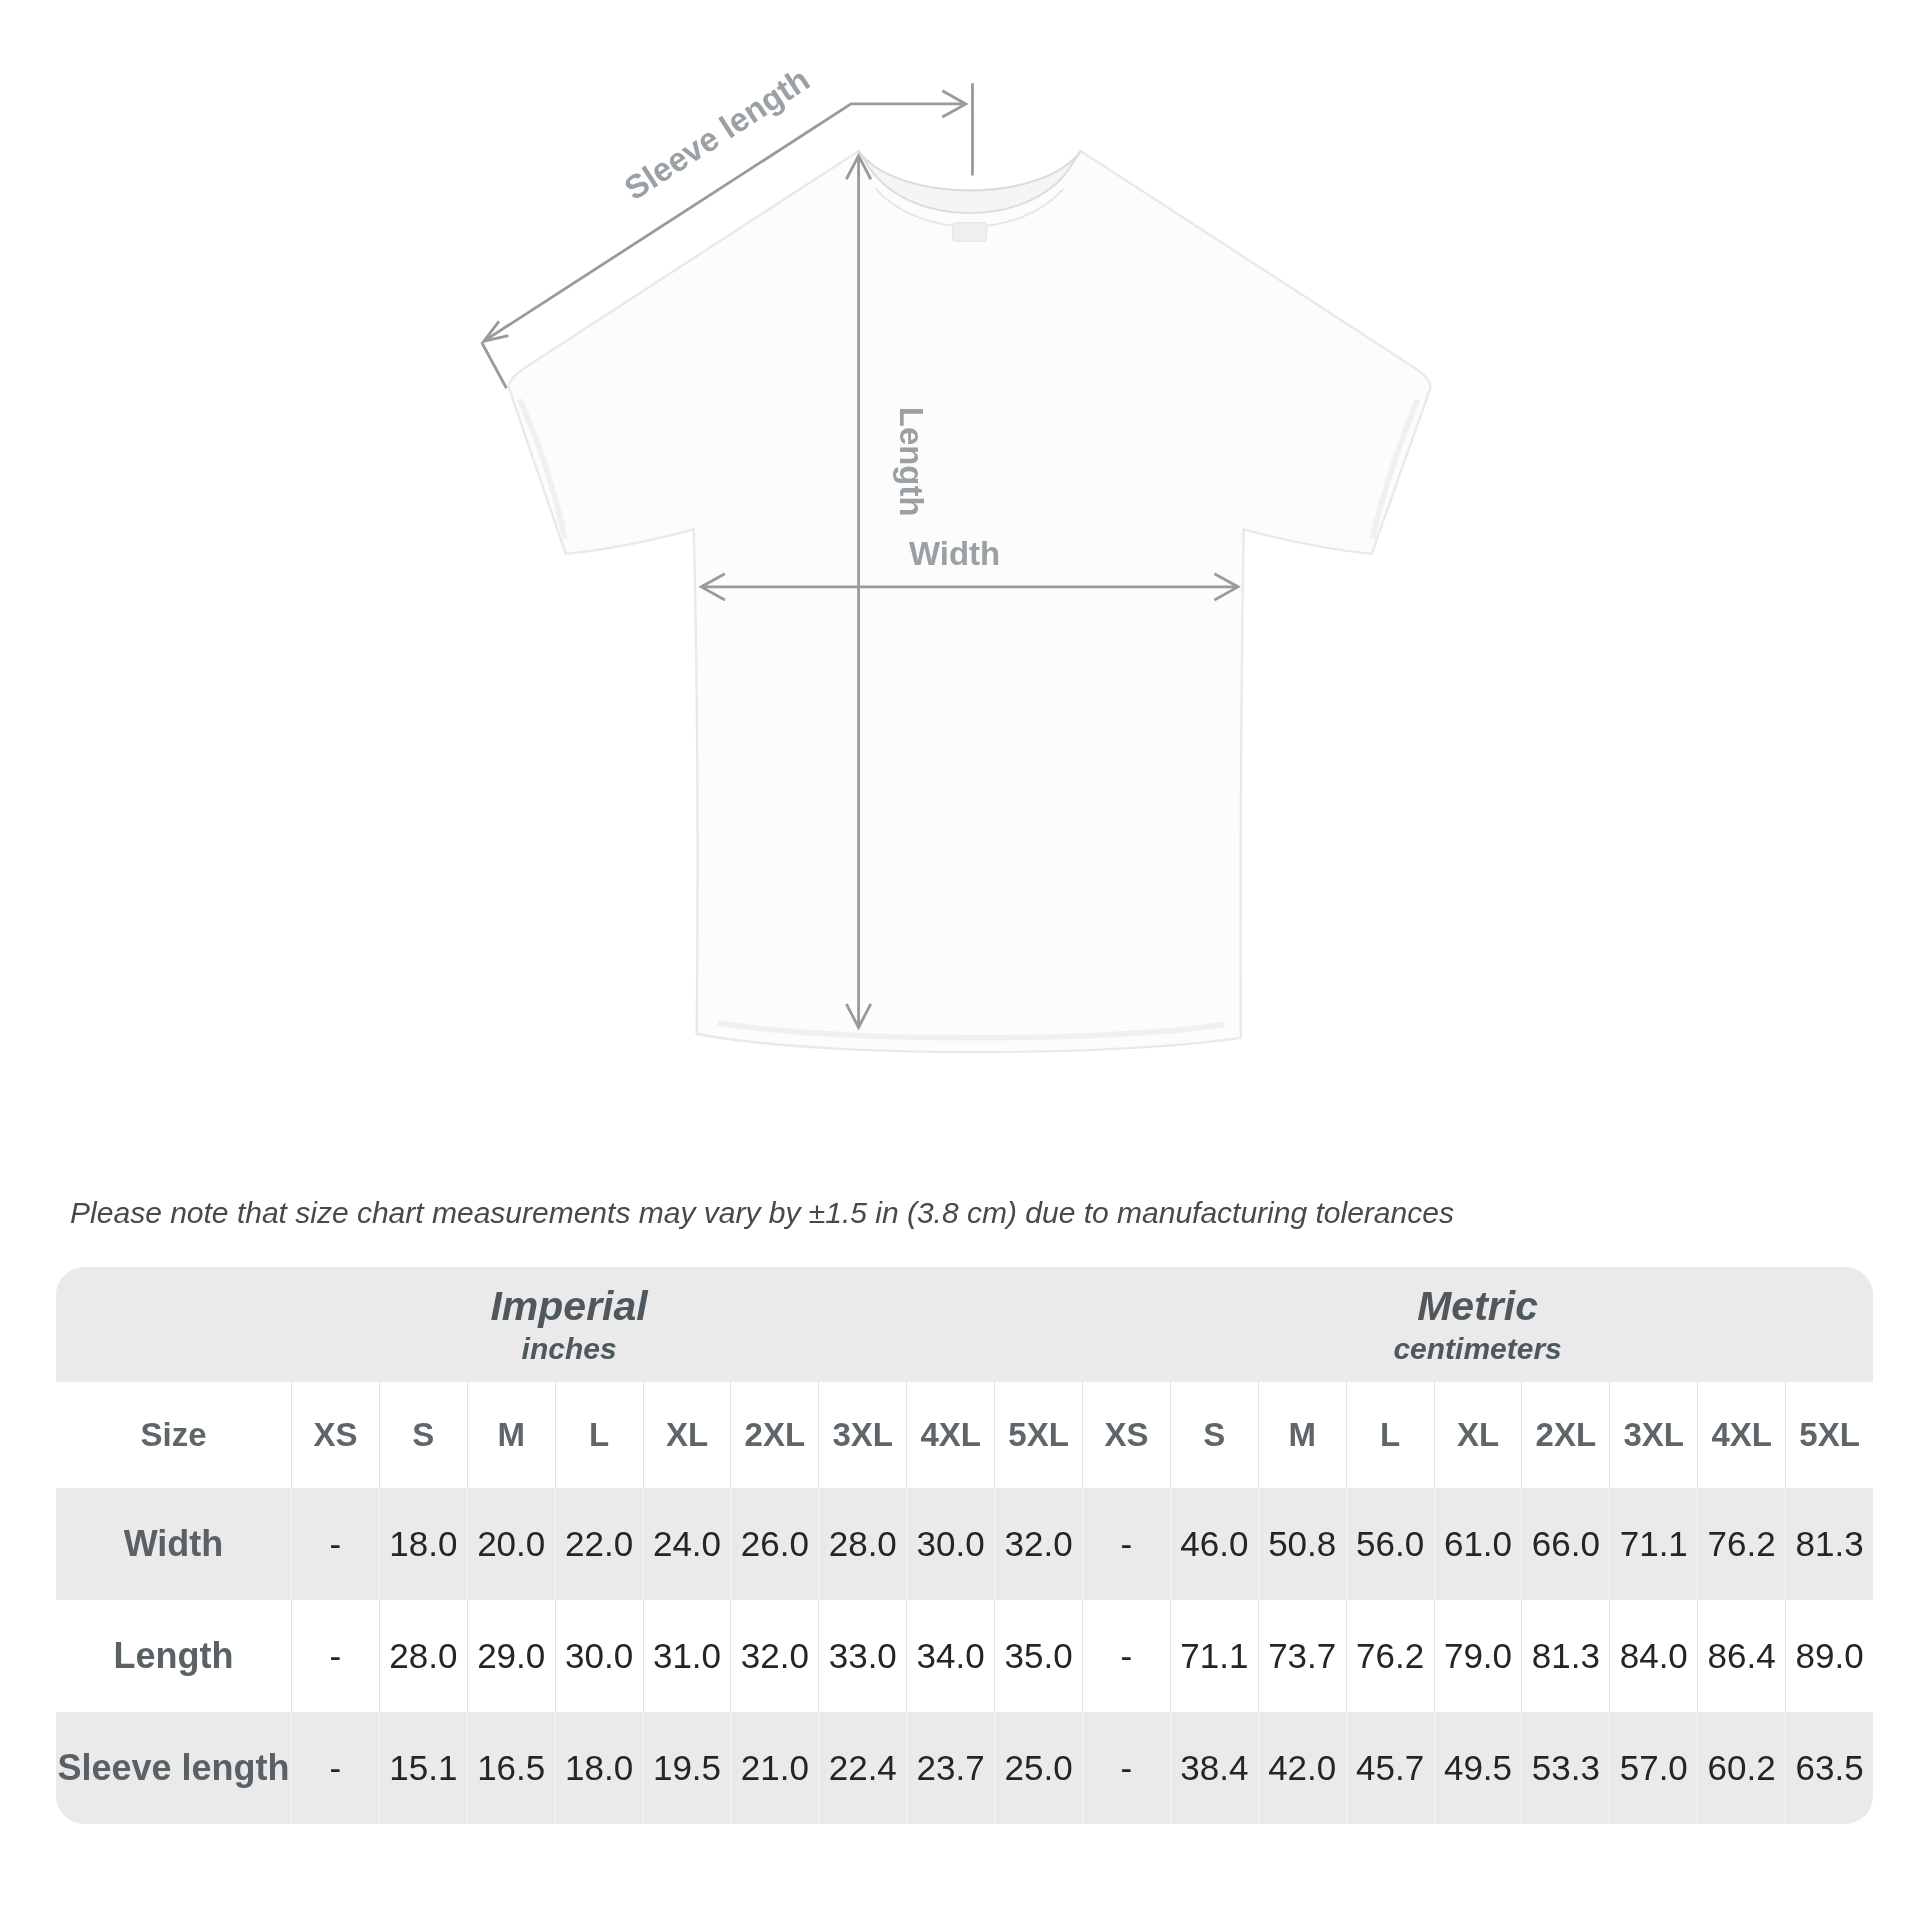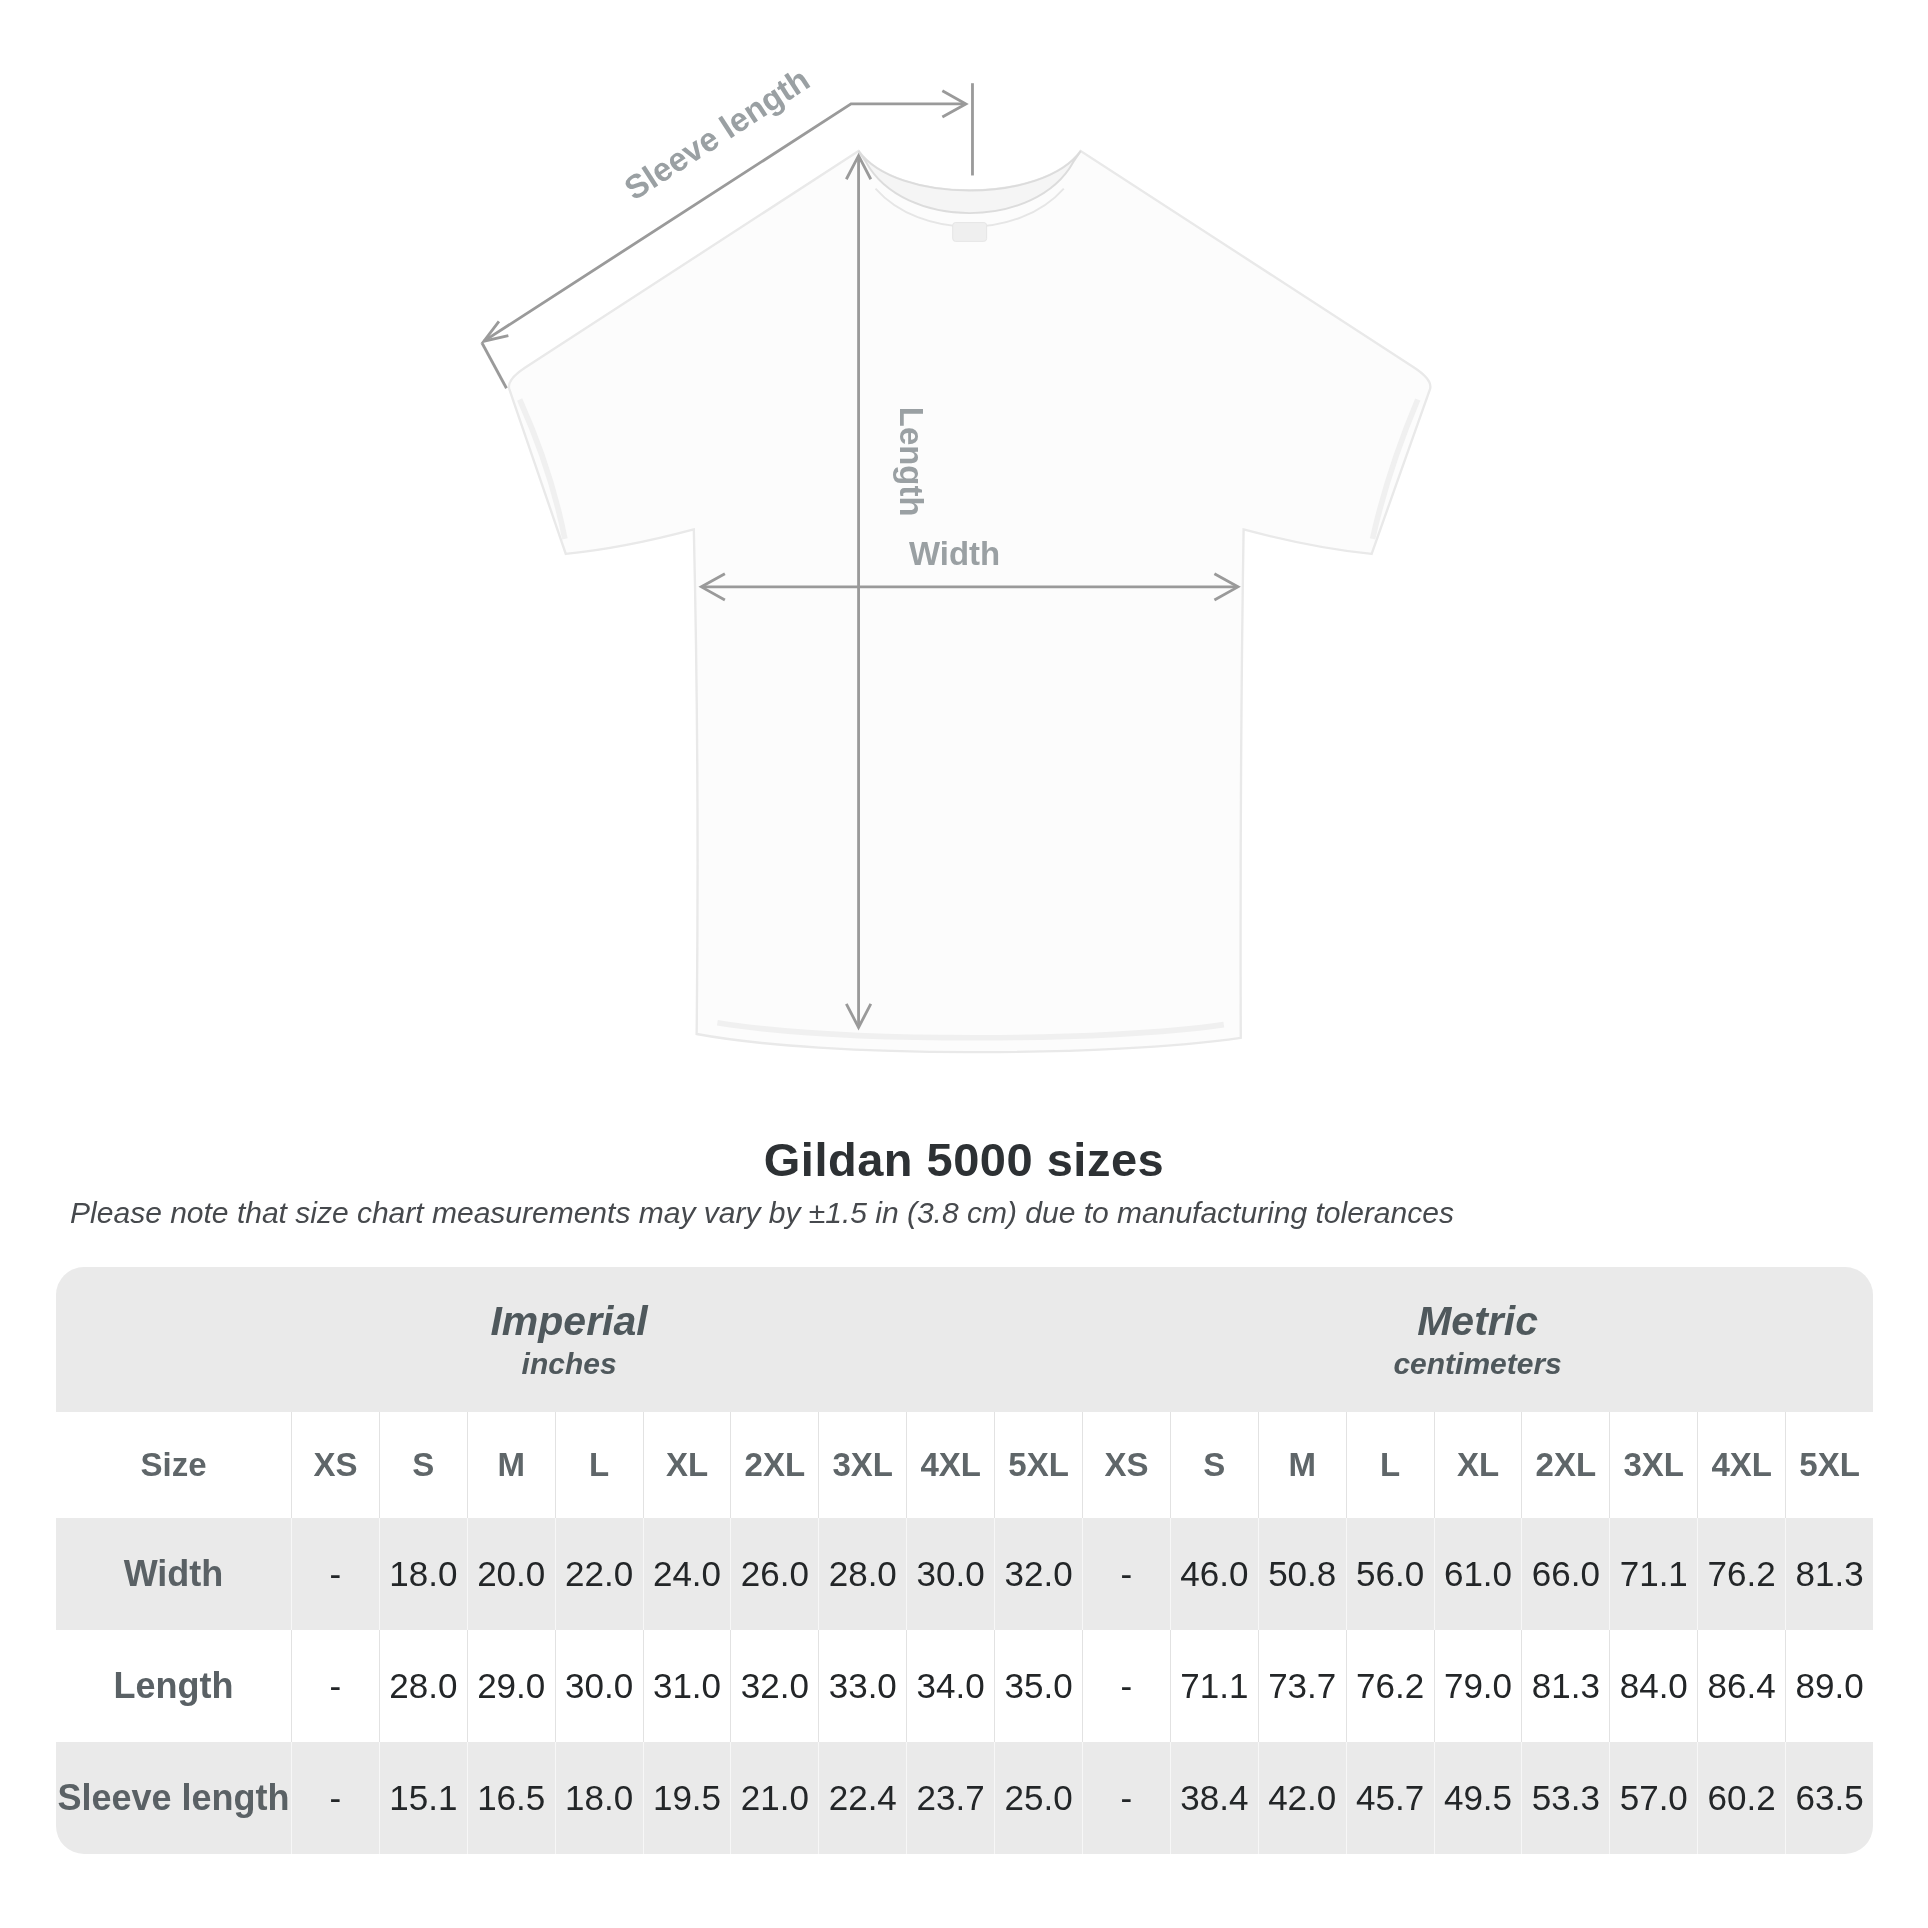--- a/index.html
+++ b/index.html
@@ -14,21 +14,21 @@
     position:absolute;top:1132px;left:0;width:1928px;text-align:center;
     font-size:47px;font-weight:bold;color:#2d3134;letter-spacing:0.5px;
   }
   .page-subtitle{
     position:absolute;top:1196px;left:0;width:1524px;text-align:center;
     font-size:30px;font-style:italic;color:#46494d;
   }
 
   .size-table{position:absolute;left:56px;top:1267px;width:1817px;}
   .band{
-    display:grid;grid-template-columns:1090fr 840fr;height:145px;
+    display:grid;grid-template-columns:1090fr 840fr;height:115px;
     background:#eaeaea;border-radius:28px 28px 0 0;align-items:center;
   }
   .band-section{text-align:center;}
   .band-title{font-size:41px;font-weight:bold;font-style:italic;color:#4f585c;}
   .band-unit{font-size:30px;font-style:italic;color:#4f585c;margin-top:2px;font-weight:bold;}
 
   .trow{display:grid;grid-template-columns:235px repeat(18,1fr);}
   .trow.sizes{height:106px;}
   .trow.data{height:112px;}
   .trow.gray{background:#eaeaea;}
@@ -95,21 +95,20 @@
     <g>
       <path class="dim-line" d="M 514 362 L 904 110 L 1024 110"></path>
       <path class="dim-line" d="M 540 356 L 514 362 L 530 341"></path>
       <path class="dim-line" d="M 1001 96 L 1026 110 L 1001 124"></path>
       <path class="dim-line" d="M 1033 88 L 1033 186"></path>
       <path class="dim-line" d="M 512 364 L 538 412"></path>
       <text class="dim-label" transform="translate(768,152) rotate(-33)" text-anchor="middle">Sleeve length</text>
     </g>
   </svg>
 
-  <div class="page-title">Gildan 5000 sizes</div>
   <div class="page-subtitle">Please note that size chart measurements may vary by ±1.5 in (3.8 cm) due to manufacturing tolerances</div>
 
   <div class="size-table">
 
     <div class="band">
       <div class="band-section">
         <div class="band-title">Imperial</div>
         <div class="band-unit">inches</div>
       </div>
       <div class="band-section">

